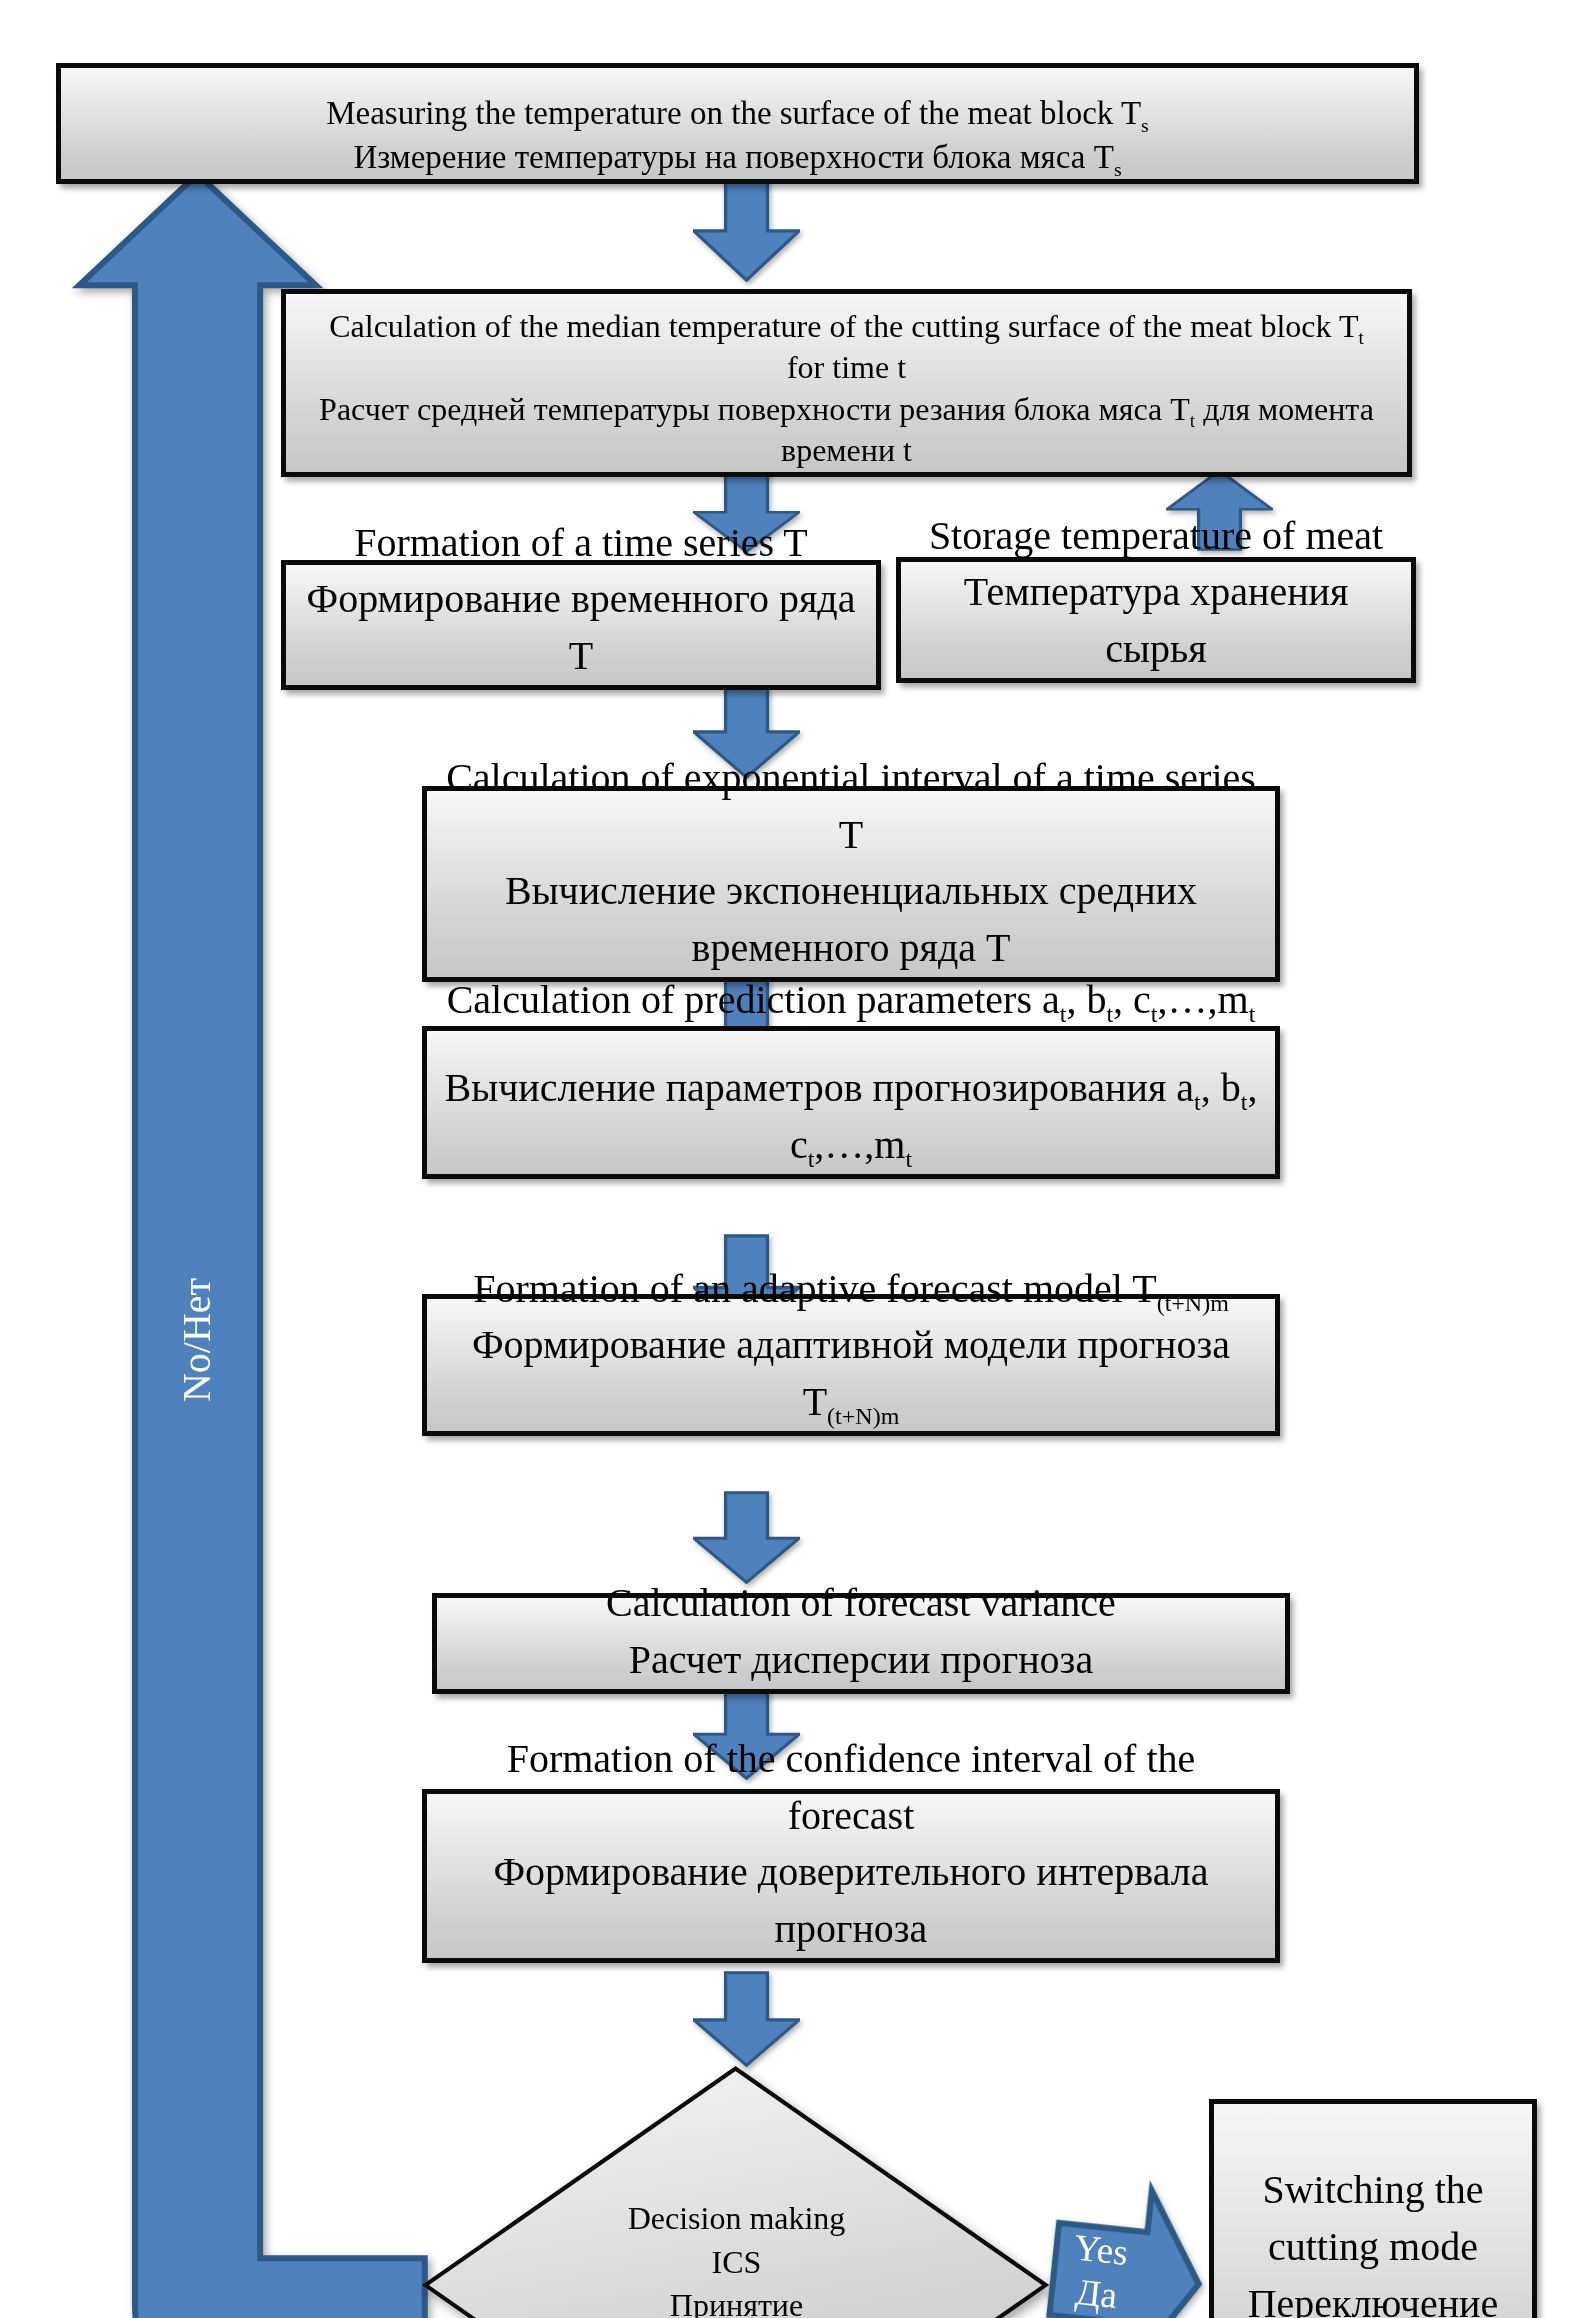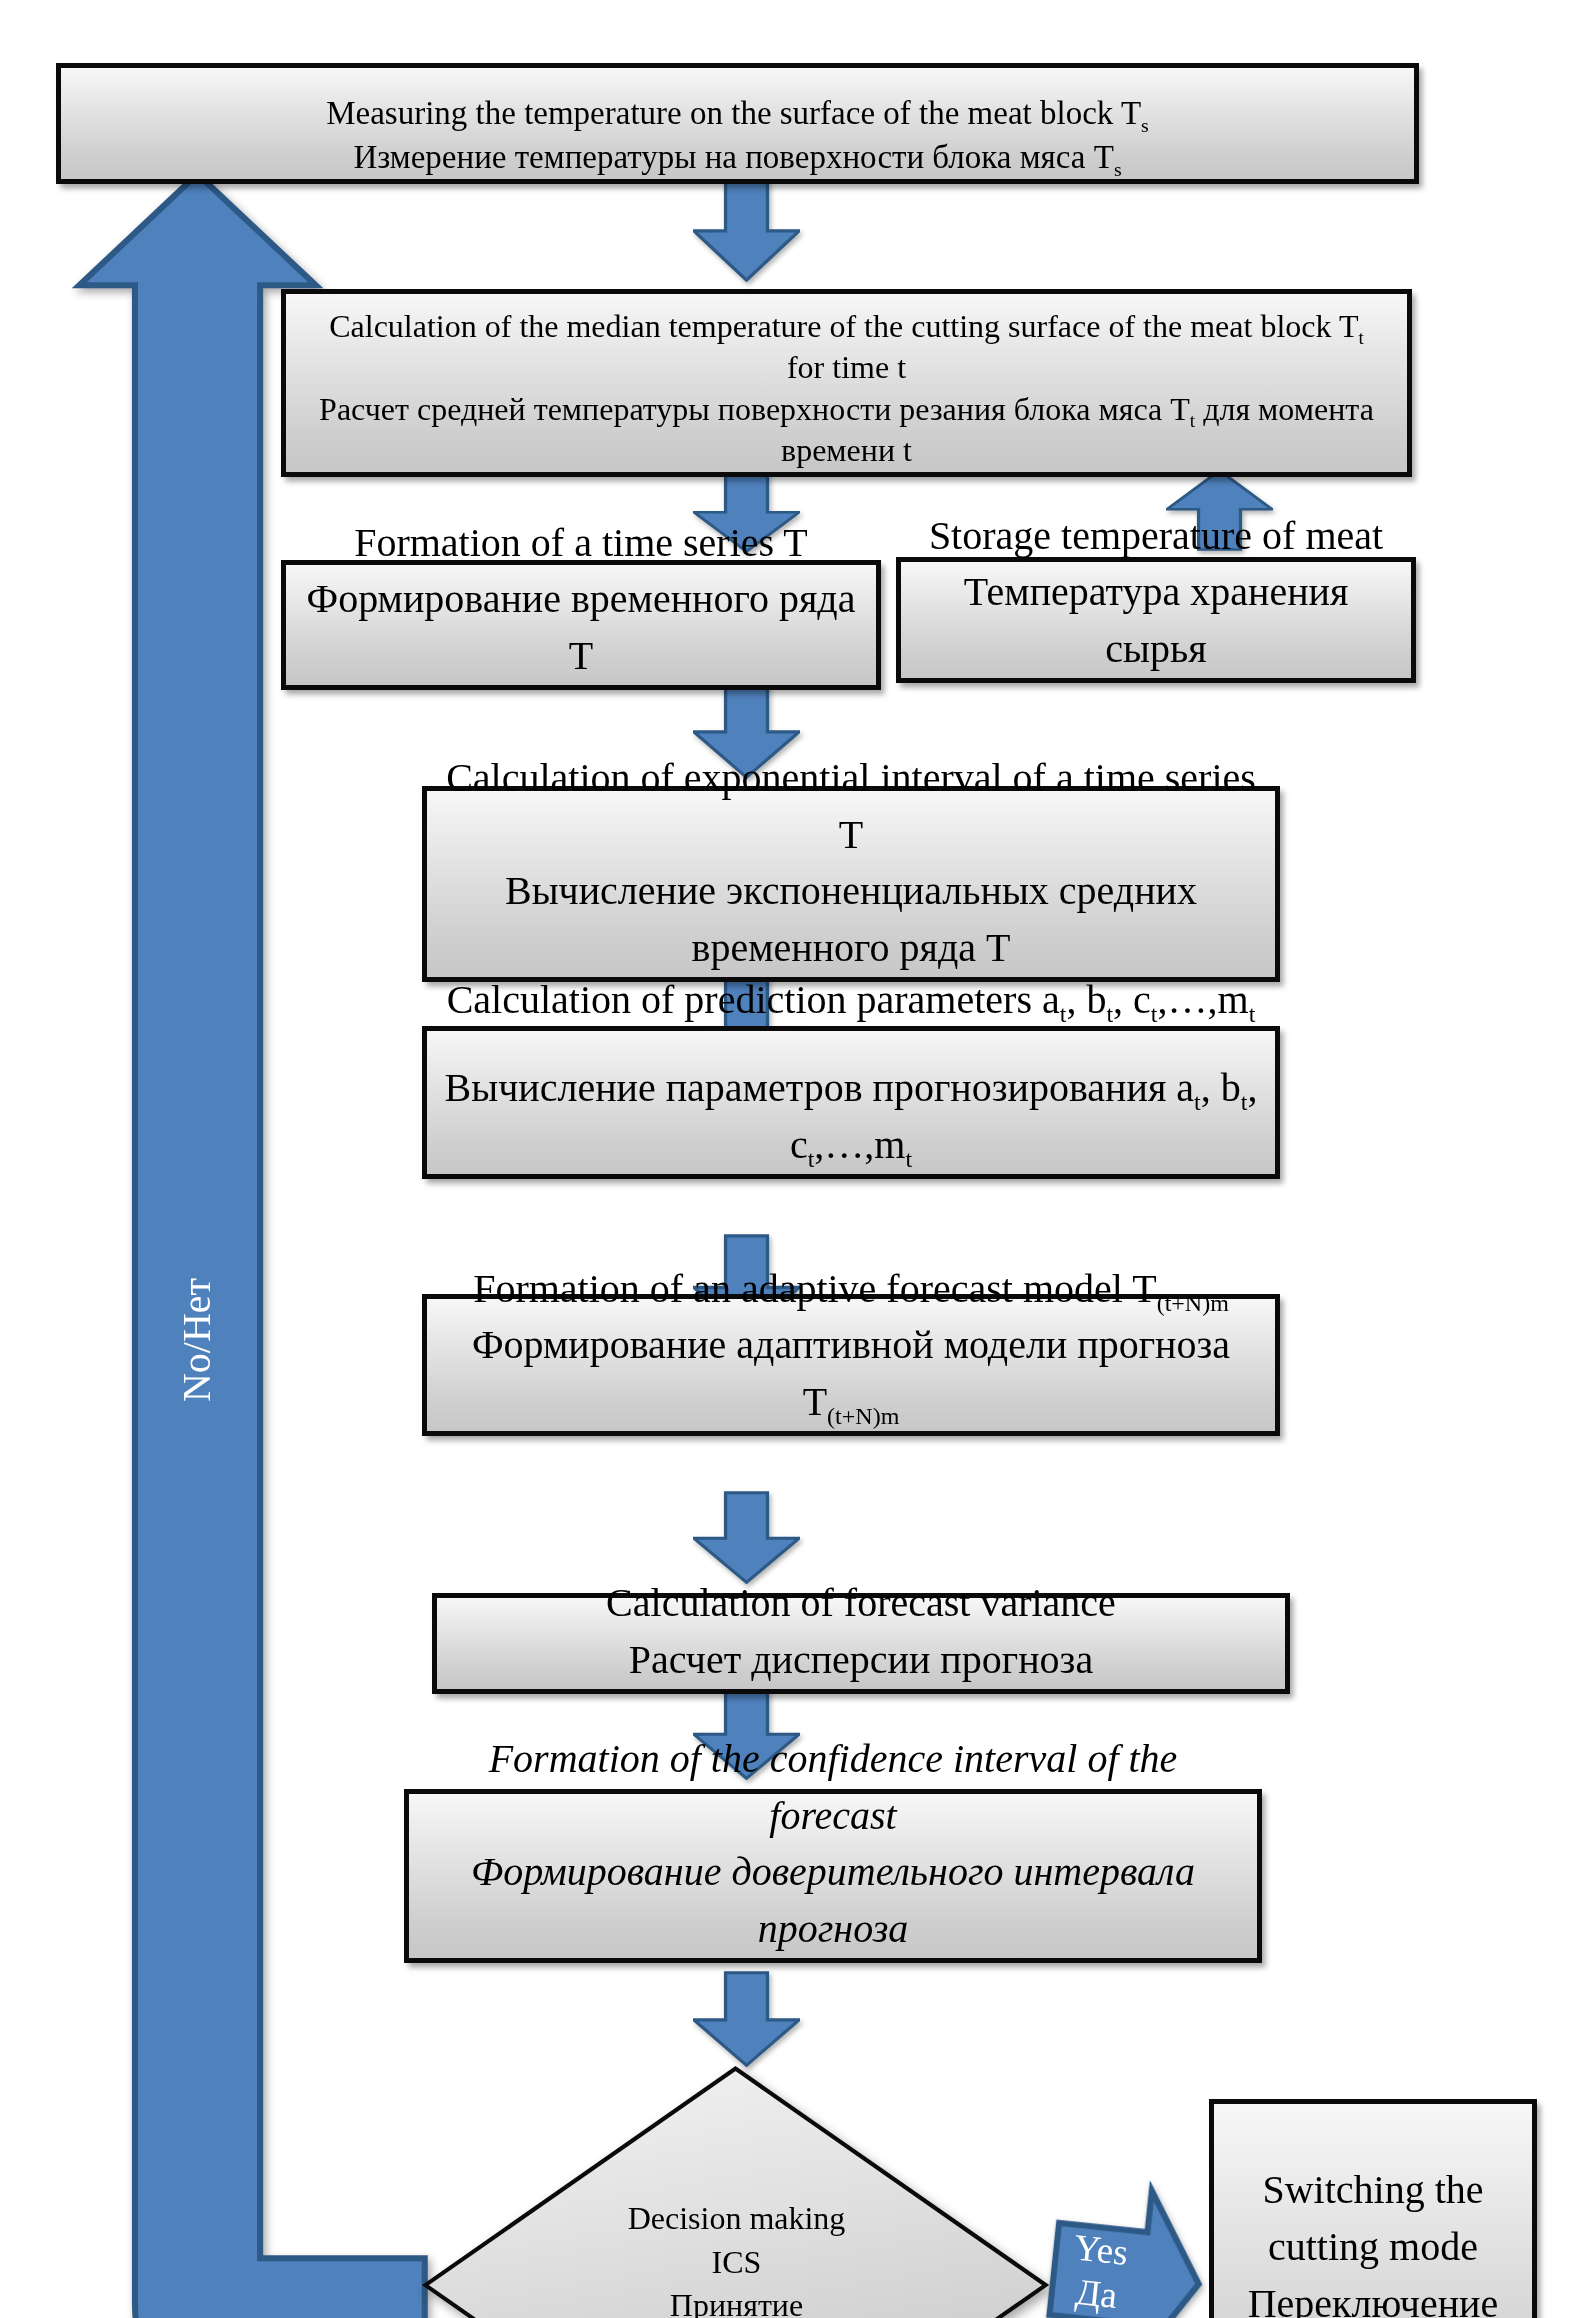--- a/index.html
+++ b/index.html
@@ -101,21 +101,21 @@
   <div class="fbox small" style="left:422px;top:1286px;width:858px;height:142px;">
     <div class="ln">Formation of an adaptive forecast model T<sub>(t+N)m</sub></div>
     <div class="ln">Формирование адаптивной модели прогноза T<sub>(t+N)m</sub></div>
   </div>
 
   <div class="fbox small" style="left:432px;top:1585px;width:858px;height:101px;">
     <div class="ln">Calculation of forecast variance</div>
     <div class="ln">Расчет дисперсии прогноза</div>
   </div>
 
-  <div class="fbox small" style="left:404px;top:1781px;width:858px;height:174px;font-style:italic;">
+  <div class="fbox small" style="left:422px;top:1781px;width:858px;height:174px;">
     <div class="ln">Formation of the confidence interval of the forecast</div>
     <div class="ln">Формирование доверительного интервала прогноза</div>
   </div>
 
   <svg class="dia" style="left:417px;top:2064px;" width="637" height="445" viewBox="0 0 1374 960">
     <defs>
       <linearGradient id="dg" x1="0" y1="0" x2="0.25" y2="1">
         <stop offset="0" stop-color="#f4f4f4"></stop>
           <stop offset="1" stop-color="#c6c6c6"></stop>
       </linearGradient>

